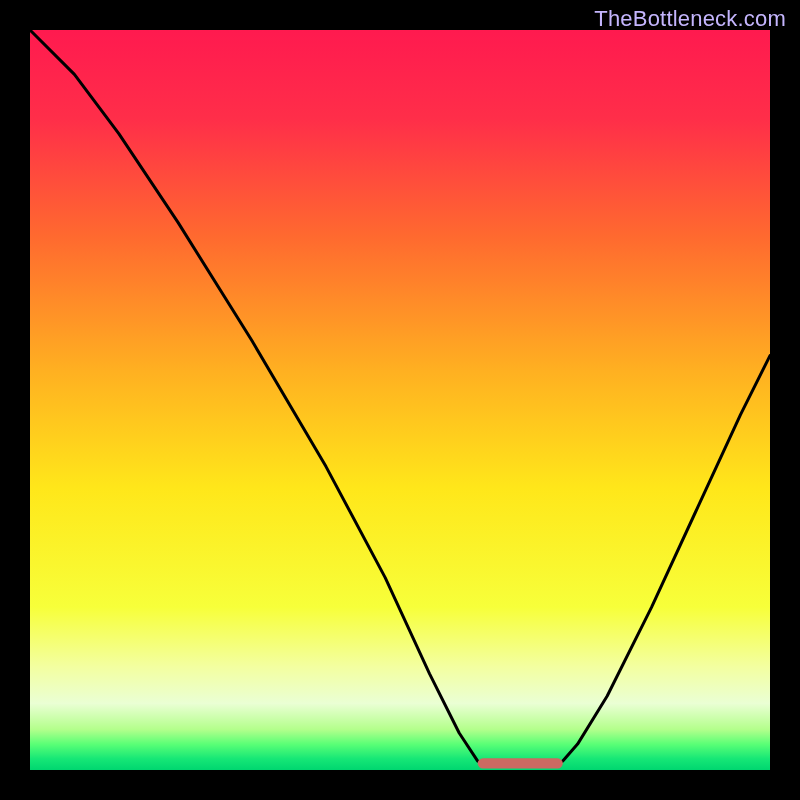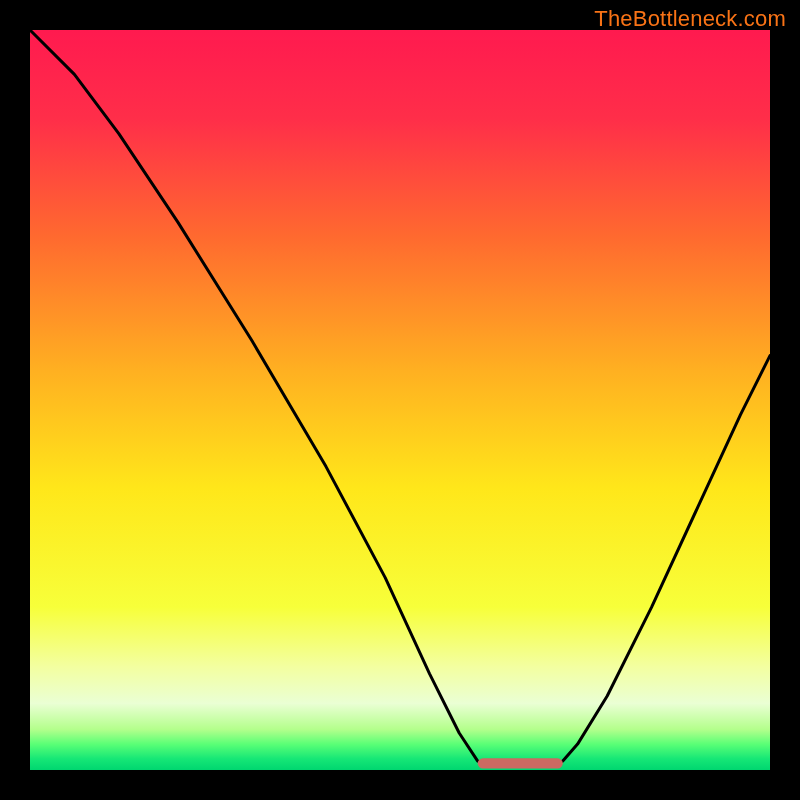--- a/index.html
+++ b/index.html
@@ -15,21 +15,21 @@
     width: 800px;
     height: 800px;
     background: #000;
   }
   .watermark {
     position: absolute;
     top: 6px;
     right: 14px;
     font-family: Arial, Helvetica, sans-serif;
     font-size: 22px;
-    color: #f97316;
+    color: #c4b5fd;
     letter-spacing: 0.2px;
     z-index: 5;
   }
   svg.chart {
     position: absolute;
     left: 0;
     top: 0;
     z-index: 2;
   }
 </style>

